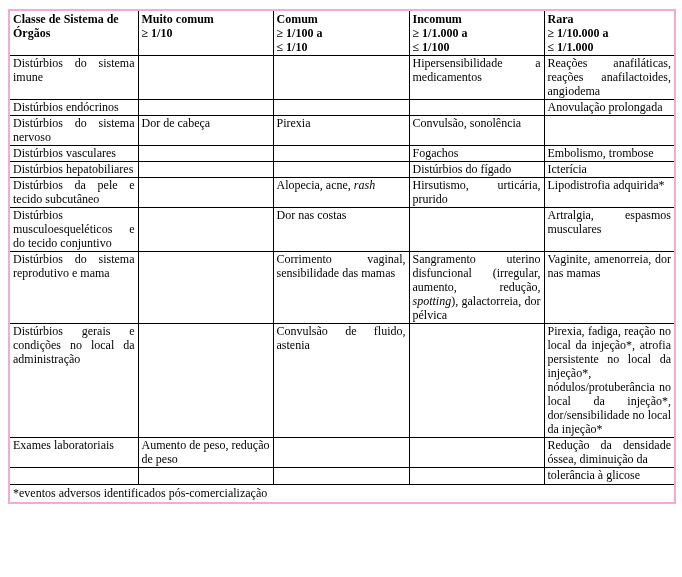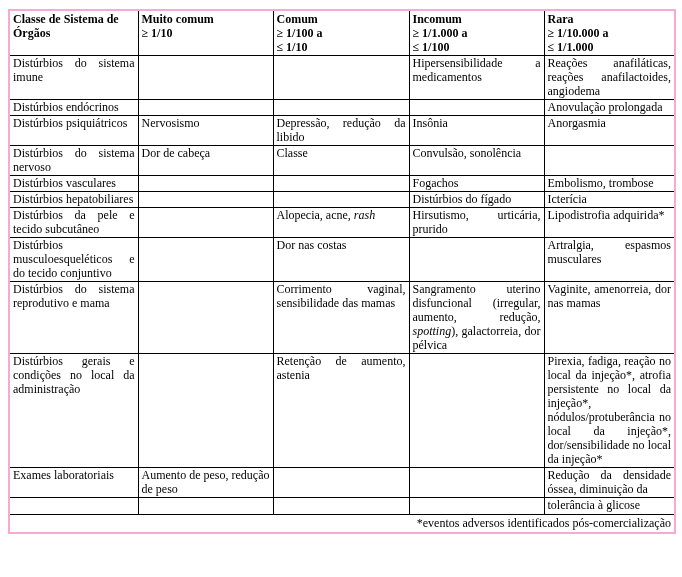--- a/index.html
+++ b/index.html
@@ -40,21 +40,21 @@
   }
   th .range {
     display: block;
     white-space: pre-line;
     font-weight: bold;
     font-family: Liberation Serif, serif;
   }
   td.organ { }
   tr.cont-row td { height: 15px; }
   tr.footnote-row td {
-    text-align: right;
+    text-align: left;
     padding: 1px 3px 2px 3px;
   }
   i { }
 </style>
 </head>
 <body>
 
 <div class="page">
   <table class="adr">
     <colgroup>
@@ -100,30 +100,23 @@
         <td>Reações anafiláticas, reações anafilactoides, angiodema</td>
       </tr>
       <tr>
         <td class="organ">Distúrbios endócrinos</td>
         <td></td>
         <td></td>
         <td></td>
         <td>Anovulação prolongada</td>
       </tr>
       <tr>
-        <td class="organ">Distúrbios psiquiátricos</td>
-        <td>Nervosismo</td>
-        <td>Depressão, redução da libido</td>
-        <td>Insônia</td>
-        <td>Anorgasmia</td>
-      </tr>
-      <tr>
         <td class="organ">Distúrbios do sistema nervoso</td>
         <td>Dor de cabeça</td>
-        <td>Classe</td>
+        <td>Pirexia</td>
         <td>Convulsão, sonolência</td>
         <td></td>
       </tr>
       <tr>
         <td class="organ">Distúrbios vasculares</td>
         <td></td>
         <td></td>
         <td>Fogachos</td>
         <td>Embolismo, trombose</td>
       </tr>
@@ -151,21 +144,21 @@
       <tr>
         <td class="organ">Distúrbios do sistema reprodutivo e mama</td>
         <td></td>
         <td>Corrimento vaginal, sensibilidade das mamas</td>
         <td><span>Sangramento uterino disfuncional (irregular, aumento, redução, </span><i>spotting</i><span>), galactorreia, dor pélvica</span></td>
         <td>Vaginite, amenorreia, dor nas mamas</td>
       </tr>
       <tr>
         <td class="organ">Distúrbios gerais e condições no local da administração</td>
         <td></td>
-        <td>Retenção de aumento, astenia</td>
+        <td>Convulsão de fluido, astenia</td>
         <td></td>
         <td>Pirexia, fadiga, reação no local da injeção*, atrofia persistente no local da injeção*, nódulos/protuberância no local da injeção*, dor/sensibilidade no local da injeção*</td>
       </tr>
       <tr>
         <td class="organ">Exames laboratoriais</td>
         <td>Aumento de peso, redução de peso</td>
         <td></td>
         <td></td>
         <td>Redução da densidade óssea, diminuição da</td>
       </tr>

